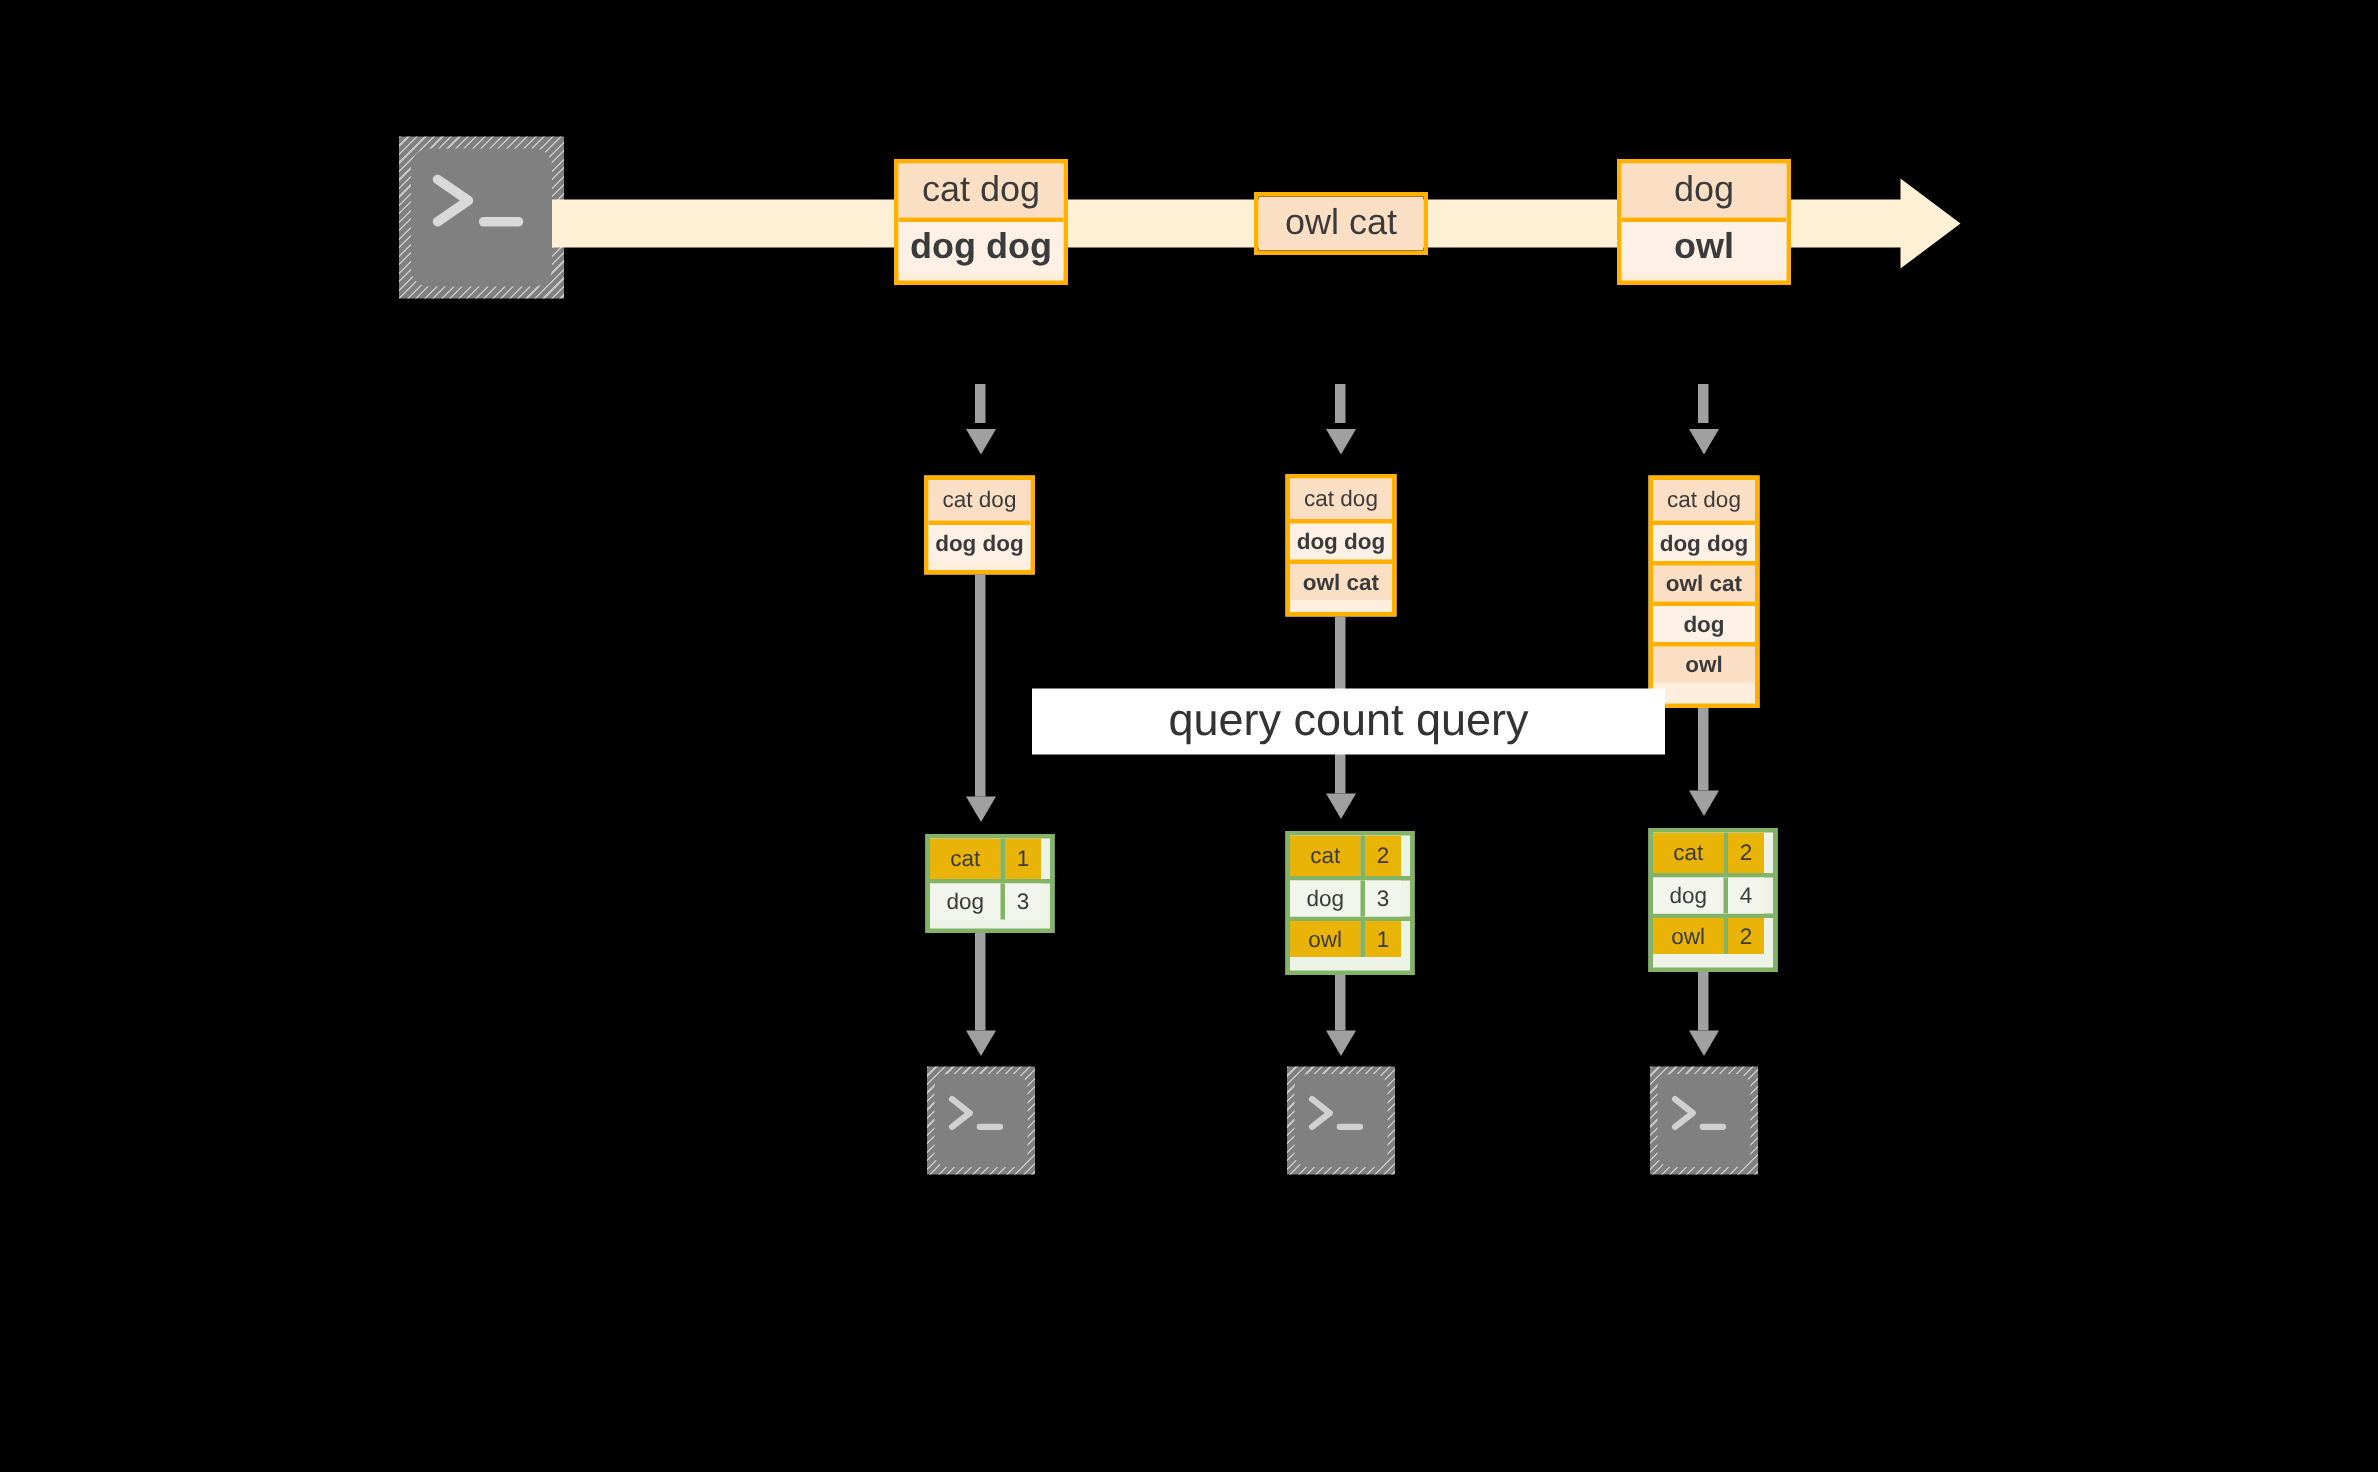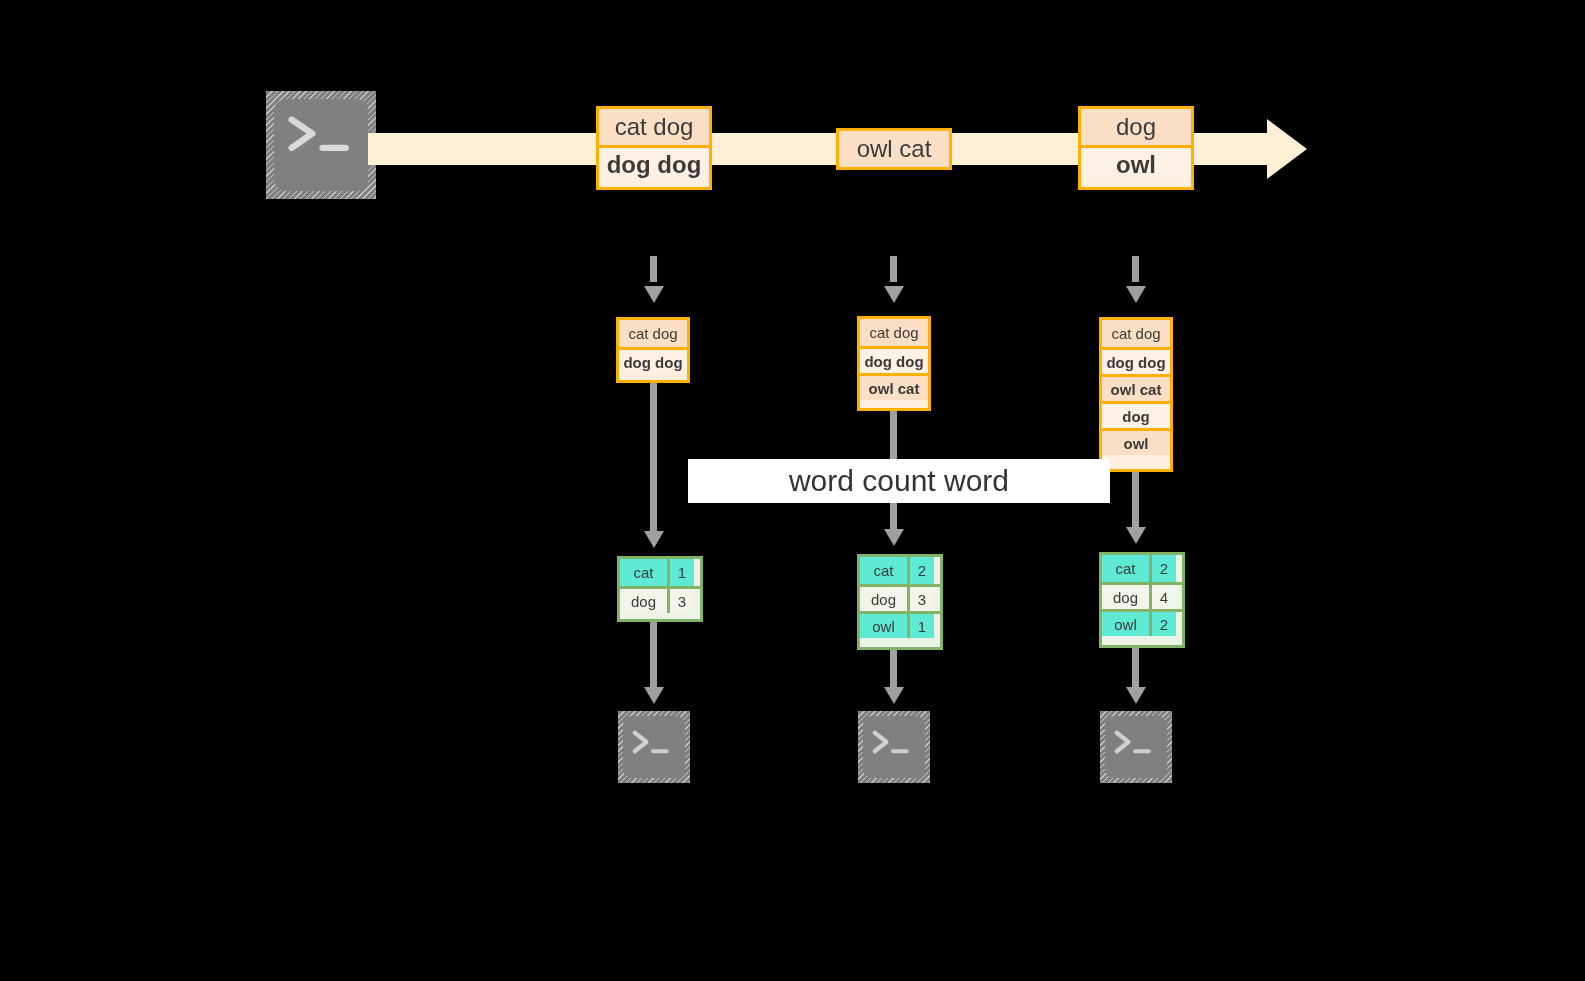--- a/index.html
+++ b/index.html
@@ -103,21 +103,21 @@
   .gbox .gcell {
     box-sizing: border-box;
     display: flex;
     align-items: center;
     justify-content: center;
     font-size: 15px;
     color: #3b3b3b;
   }
   .gbox .gcell.word { width: 47px; }
   .gbox .gcell.cnt  { width: 27px; border-left: 3px solid #82b366; }
-  .gbox .grow.shade-a .gcell { background: #5eead4; }
+  .gbox .grow.shade-a .gcell { background: #eab308; }
   .gbox .grow.shade-b .gcell { background: #f1f5ec; }
 
   
   .arrow {
     position: absolute;
     width: 7px;
     background: #a0a0a0;
   }
   .arrowhead {
     position: absolute;
@@ -281,15 +281,15 @@
   <div class="term small" style="left:1100px; top:711px; width:72px; height:72px;">
     <div class="inner"></div>
     <div class="glyph">
       <svg viewBox="0 0 60 34" xmlns="http://www.w3.org/2000/svg">
         <path d="M8 6 L22 17 L8 28" fill="none" stroke="#d0d0d0" stroke-width="5" stroke-linecap="round" stroke-linejoin="round"></path>
         <path d="M30 28 L46 28" fill="none" stroke="#d0d0d0" stroke-width="5" stroke-linecap="round"></path>
       </svg>
     </div>
   </div>
 
-  <div class="qlabel" style="left:688px; top:459px; width:422px; height:44px;">word count word</div>
+  <div class="qlabel" style="left:688px; top:459px; width:422px; height:44px;">query count query</div>
 
 </div>
 
 </body></html>

